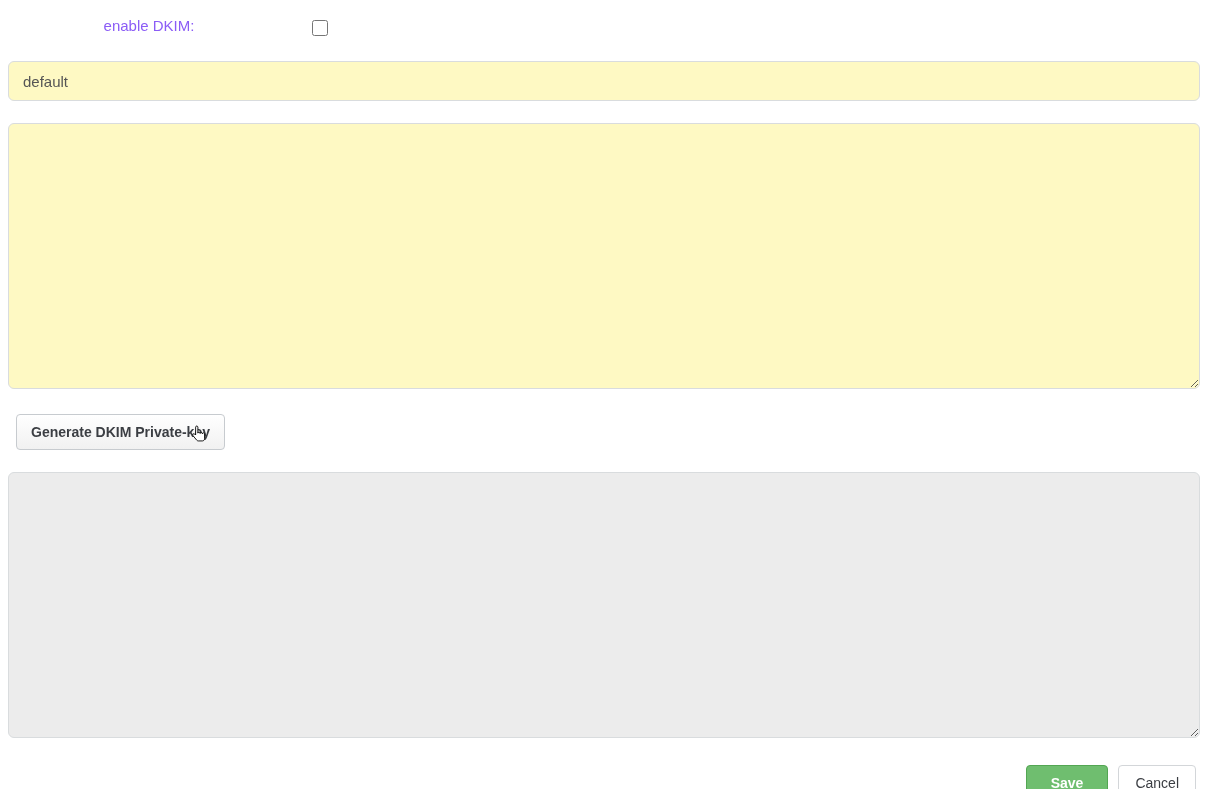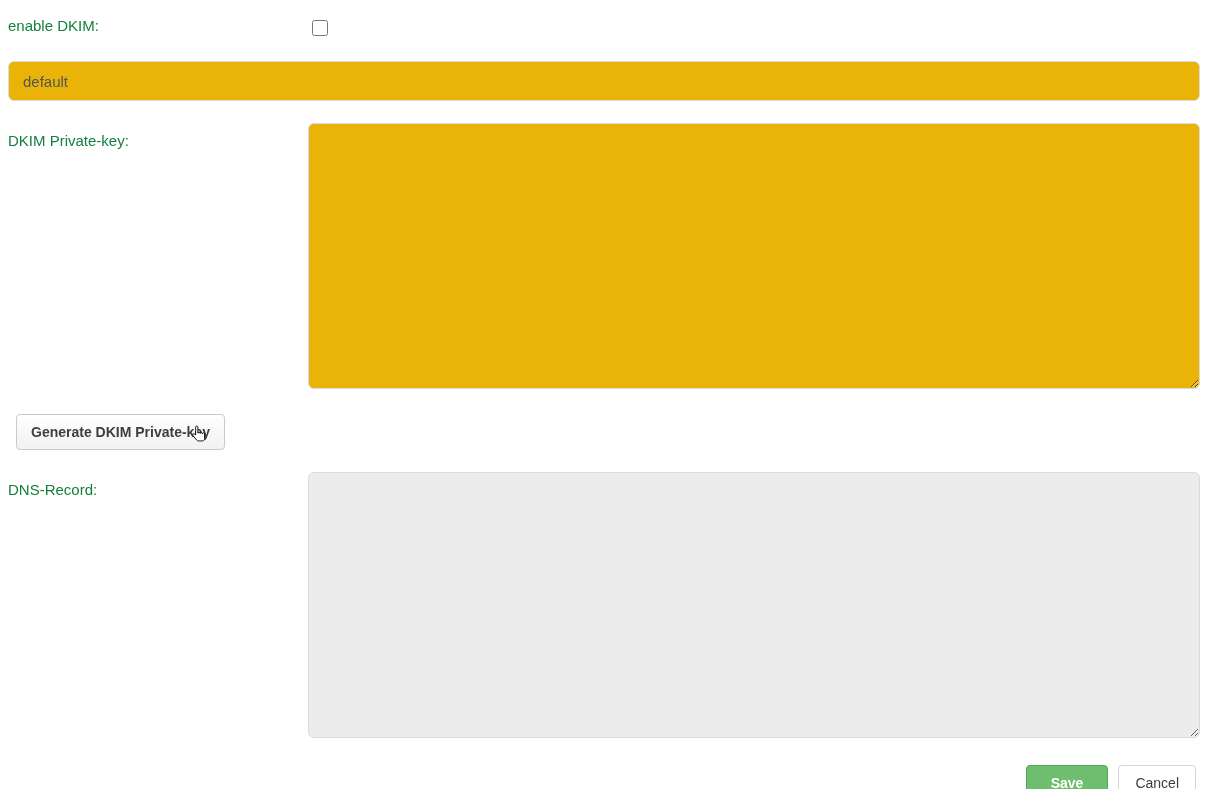--- a/index.html
+++ b/index.html
@@ -20,39 +20,39 @@
   .form-row {
     display: flex;
     align-items: flex-start;
     margin-bottom: 22px;
   }
   .label-col {
     width: 300px;
     min-width: 300px;
     box-sizing: border-box;
     padding-right: 18px;
-    text-align: left;
+    text-align: center;
     padding-top: 9px;
-    color: #15803d;
+    color: #8b5cf6;
   }
   .control-col {
     flex: 1;
     padding-right: 8px;
   }
   input[type="checkbox"].chk {
     width: 16px;
     height: 16px;
     margin-top: 12px;
     accent-color: #5a5a5a;
   }
   .text-input, .textarea {
     width: 100%;
     box-sizing: border-box;
     border: 1px solid #d9dcde;
-    background: #eab308;
+    background: #fef9c3;
     color: #555;
     font-family: inherit;
     font-size: 15px;
     border-radius: 6px;
     outline: none;
   }
   .text-input {
     height: 40px;
     padding: 8px 14px;
   }
@@ -131,32 +131,30 @@
     </div>
   </div>
 
   <div class="form-row">
     <div class="control-col">
       <input type="text" class="text-input" value="default" style="">
     </div>
   </div>
 
   <div class="form-row">
-    <div class="label-col">DKIM Private-key:</div>
     <div class="control-col">
       <textarea class="textarea" style=""></textarea>
     </div>
   </div>
 
   <div class="gen-row">
     <button class="btn btn-gen">Generate DKIM Private-key</button>
   </div>
 
   <div class="form-row" style="margin-bottom:8px;">
-    <div class="label-col">DNS-Record:</div>
     <div class="control-col">
       <textarea class="textarea readonly" readonly="" style=""></textarea>
     </div>
   </div>
 
   <div class="footer-buttons">
     <button class="btn btn-save">Save</button>
     <button class="btn btn-cancel">Cancel</button>
   </div>
 

